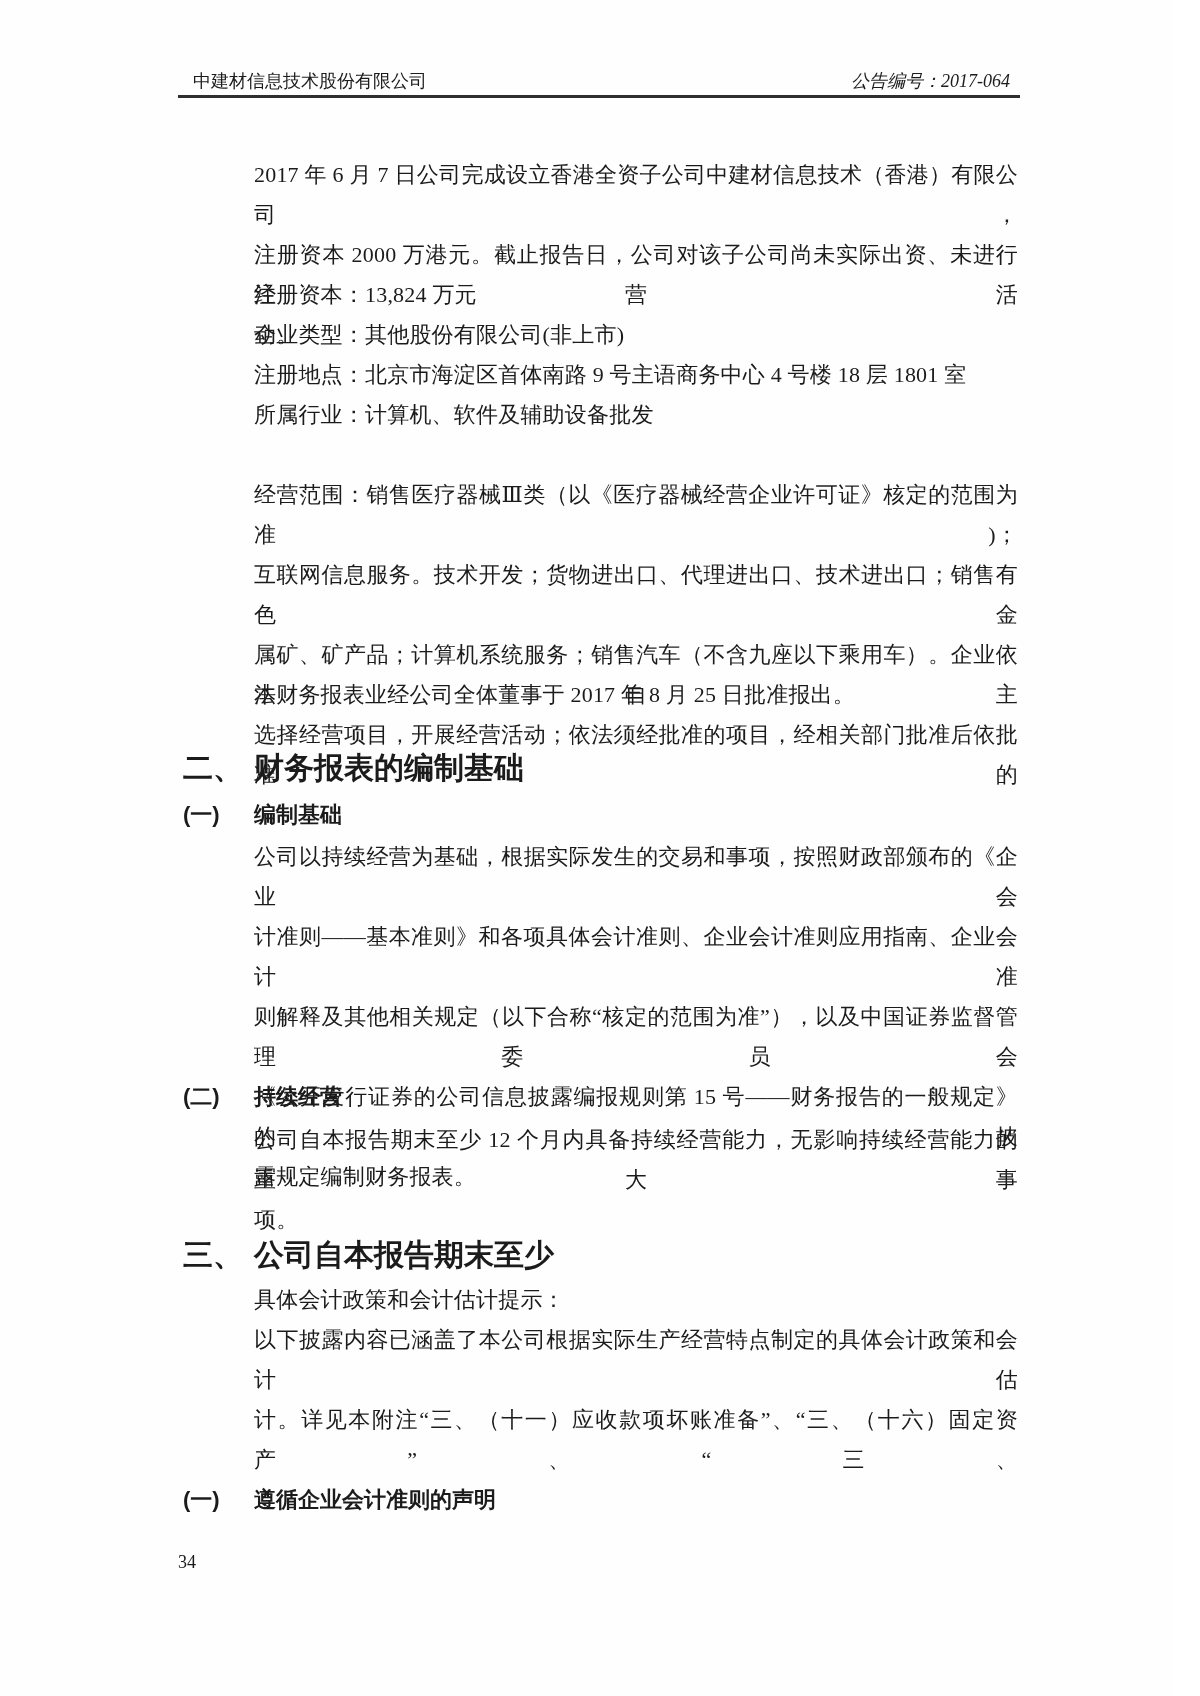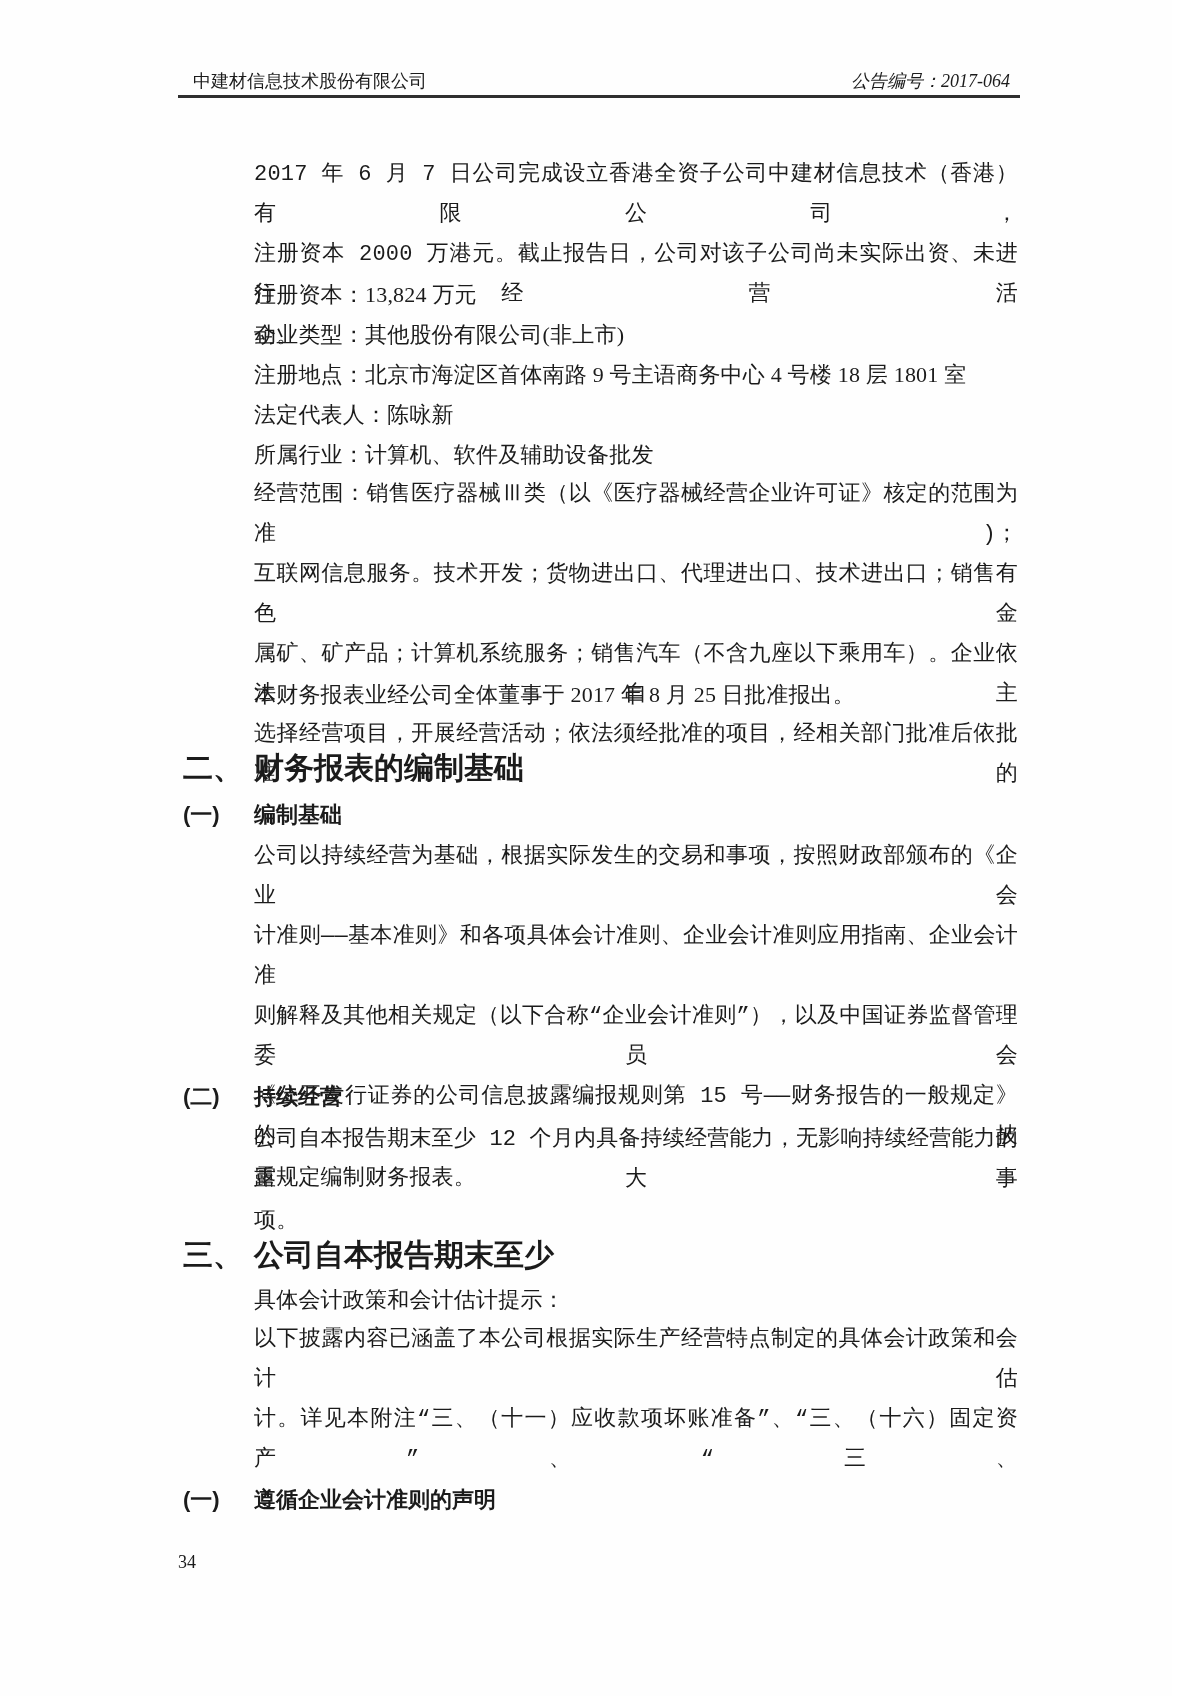--- a/index.html
+++ b/index.html
@@ -23,21 +23,21 @@
     position:absolute;top:95px;left:178px;width:842px;height:3px;
     background:#2f2f2f;
   }
   
   .block{
     position:absolute;left:254px;width:764px;
     font-size:22px;line-height:40px;
     letter-spacing:0.2px;
   }
   .line{white-space:nowrap;}
-  .j{white-space:normal;text-align:justify;text-align-last:justify;font-family:Liberation Mono, monospace;}
+  .j{white-space:normal;text-align:justify;text-align-last:justify;}
   
   .sec{
     position:absolute;left:183px;width:835px;
     display:flex;align-items:baseline;
     font-family:"Liberation Sans","DejaVu Sans",sans-serif;
     font-weight:bold;
   }
   .sec .no{flex:0 0 71px;}
   .h1{font-size:30px;line-height:46px;}
   .h2{font-size:22px;line-height:40px;}
@@ -60,21 +60,20 @@
   <div class="block" style="top:155px">
     <div class="line j">2017 年 6 月 7 日公司完成设立香港全资子公司中建材信息技术（香港）有限公司，</div>
     <div class="line j">注册资本 2000 万港元。截止报告日，公司对该子公司尚未实际出资、未进行经营活</div>
     <div class="line">动。</div>
   </div>
 
   <div class="block" style="top:275px">
     <div class="line">注册资本：13,824 万元</div>
     <div class="line">企业类型：其他股份有限公司(非上市)</div>
     <div class="line">注册地点：北京市海淀区首体南路 9 号主语商务中心 4 号楼 18 层 1801 室</div>
-    <div class="line">法定代表人：陈咏新</div>
     <div class="line">所属行业：计算机、软件及辅助设备批发</div>
   </div>
 
   <div class="block" style="top:475px">
     <div class="line j">经营范围：销售医疗器械Ⅲ类（以《医疗器械经营企业许可证》核定的范围为准)；</div>
     <div class="line j">互联网信息服务。技术开发；货物进出口、代理进出口、技术进出口；销售有色金</div>
     <div class="line j">属矿、矿产品；计算机系统服务；销售汽车（不含九座以下乘用车）。企业依法自主</div>
     <div class="line j">选择经营项目，开展经营活动；依法须经批准的项目，经相关部门批准后依批准的</div>
   </div>
 
@@ -88,21 +87,21 @@
   </div>
 
   <div class="sec h2" style="top:795px">
     <span class="no">(一)</span>
     <span class="title">编制基础</span>
   </div>
 
   <div class="block" style="top:837px">
     <div class="line j">公司以持续经营为基础，根据实际发生的交易和事项，按照财政部颁布的《企业会</div>
     <div class="line j">计准则——基本准则》和各项具体会计准则、企业会计准则应用指南、企业会计准</div>
-    <div class="line j">则解释及其他相关规定（以下合称“企业会计准则”），以及中国证券监督管理委员会</div>
+    <div class="line j">则解释及其他相关规定（以下合称“核定的范围为准”），以及中国证券监督管理委员会</div>
     <div class="line j">《公开发行证券的公司信息披露编报规则第 15 号——财务报告的一般规定》的披</div>
     <div class="line">露规定编制财务报表。</div>
   </div>
 
   <div class="sec h2" style="top:1077px">
     <span class="no">(二)</span>
     <span class="title">持续经营</span>
   </div>
 
   <div class="block" style="top:1120px">

